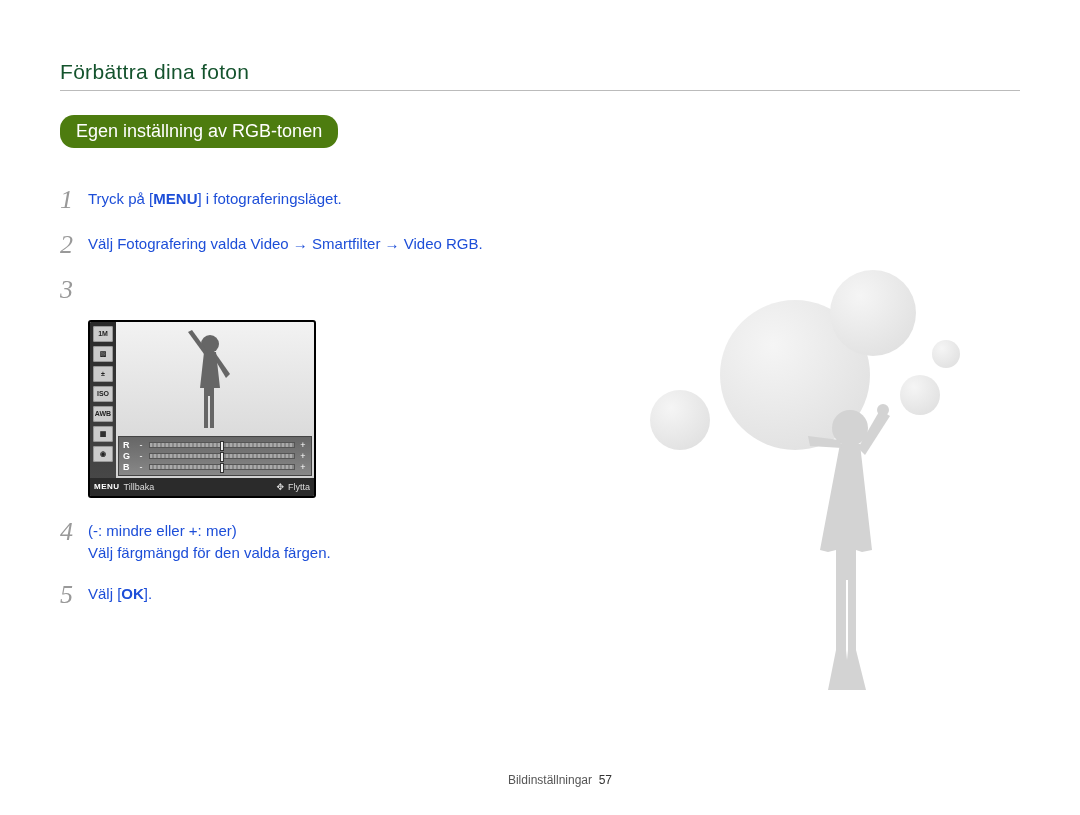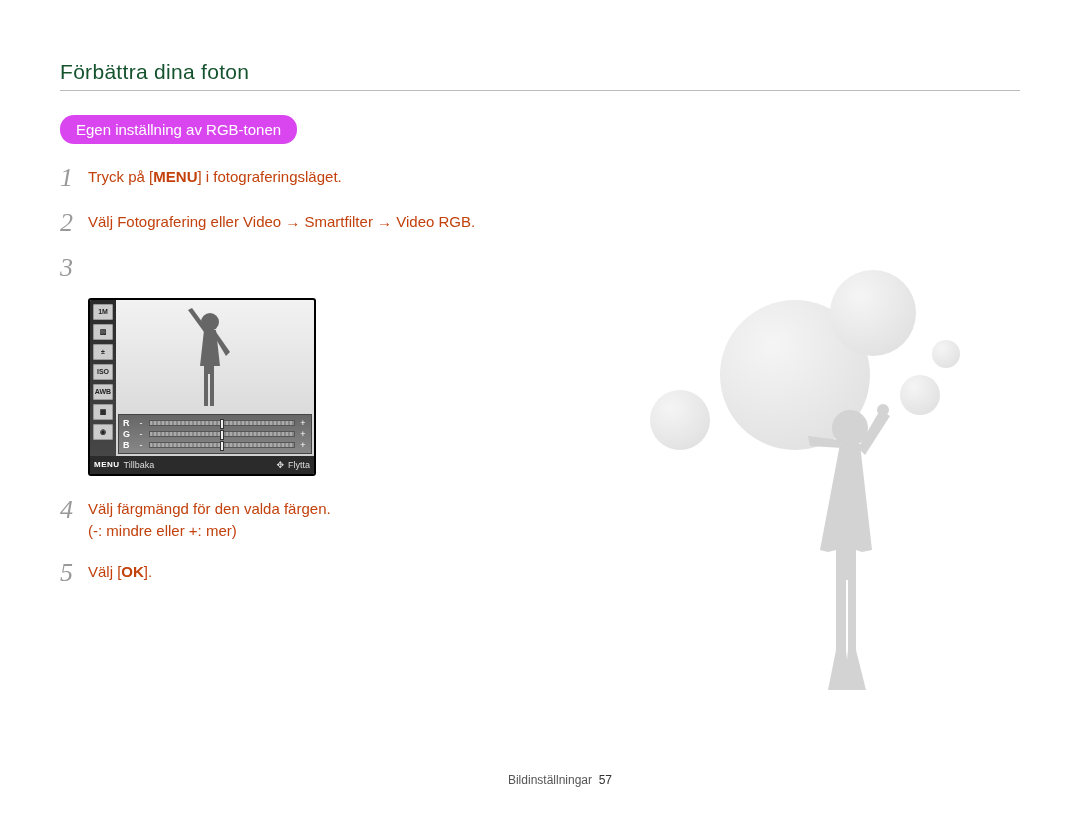--- a/index.html
+++ b/index.html
@@ -22,45 +22,45 @@
     border: none;
     border-top: 1px solid #bbb;
     margin-top: 6px;
   }
   .content {
     margin-top: 24px;
     width: 480px;
   }
   .pill {
     display: inline-block;
-    background: #d946ef;
+    background: #4d7c0f;
     color: #fff;
-    font-size: 15px;
+    font-size: 18px;
     padding: 6px 16px;
     border-radius: 14px;
-    margin-bottom: 18px;
+    margin-bottom: 36px;
   }
   .step {
     display: flex;
     align-items: flex-start;
     margin-bottom: 14px;
     line-height: 1.5;
   }
   .step-num {
     font-style: italic;
     font-family: Georgia, 'Times New Roman', serif;
     font-size: 26px;
     color: #999;
     width: 28px;
     flex-shrink: 0;
     line-height: 1.2;
   }
   .step-body {
     font-size: 15px;
-    color: #c2410c;
+    color: #1d4ed8;
     padding-top: 4px;
   }
   .kbd {
     font-weight: bold;
   }
   .bold { font-weight: normal; }
 
   
   .lcd {
     width: 228px;
@@ -171,21 +171,21 @@
     <div class="step-num">1</div>
     <div class="step-body">
       <span>Tryck på [</span><span class="kbd">MENU</span><span>] i fotograferingsläget.</span>
     </div>
   </div>
 
   
   <div class="step">
     <div class="step-num">2</div>
     <div class="step-body">
-      <span>Välj </span><span class="bold">Fotografering</span><span> eller </span><span class="bold">Video</span><span> → </span><span class="bold">Smartfilter</span><span> → </span><span class="bold">Video RGB</span><span>.</span>
+      <span>Välj </span><span class="bold">Fotografering</span><span> valda </span><span class="bold">Video</span><span> → </span><span class="bold">Smartfilter</span><span> → </span><span class="bold">Video RGB</span><span>.</span>
     </div>
   </div>
 
   
   <div class="step">
     <div class="step-num">3</div>
   </div>
 
   
   <div class="lcd">
@@ -253,22 +253,22 @@
       <span class="txt">Tillbaka</span>
       <span class="nav">✥</span>
       <span>Flytta</span>
     </div>
   </div>
 
   
   <div class="step">
     <div class="step-num">4</div>
     <div class="step-body">
+      <div>(-: mindre eller +: mer)</div>
       <div>Välj färgmängd för den valda färgen.</div>
-      <div>(-: mindre eller +: mer)</div>
     </div>
   </div>
 
   
   <div class="step">
     <div class="step-num">5</div>
     <div class="step-body">
       <span>Välj [</span><span class="kbd">OK</span><span>].</span>
     </div>
   </div>

